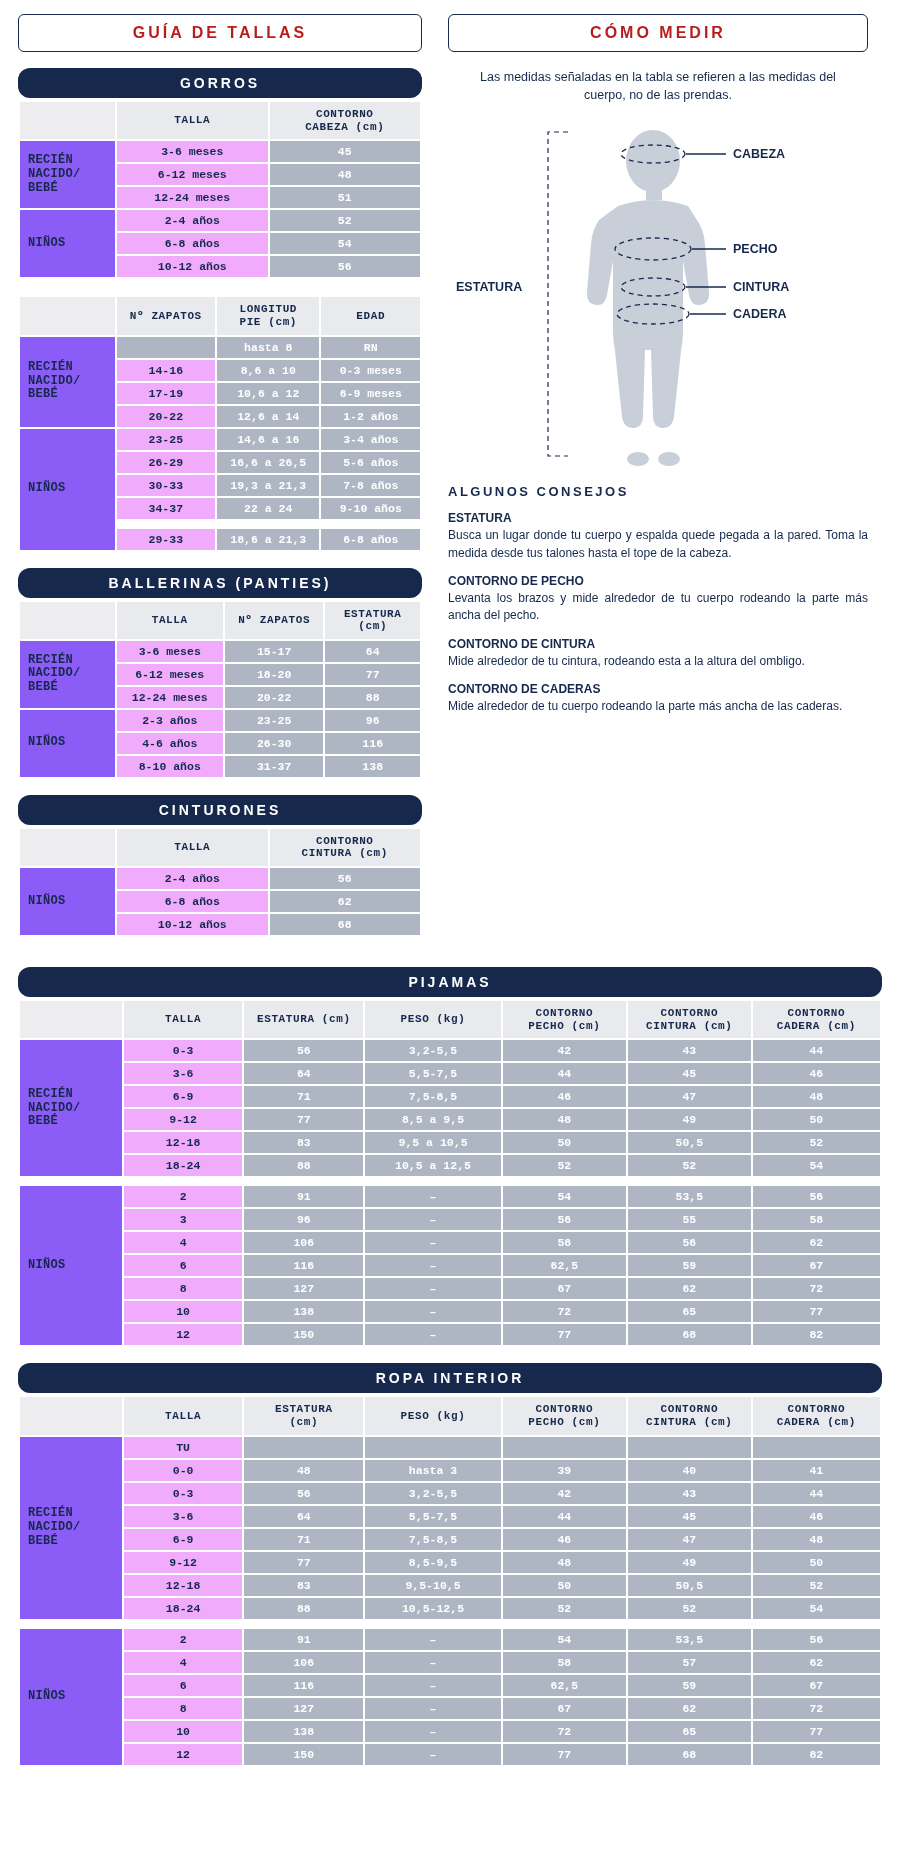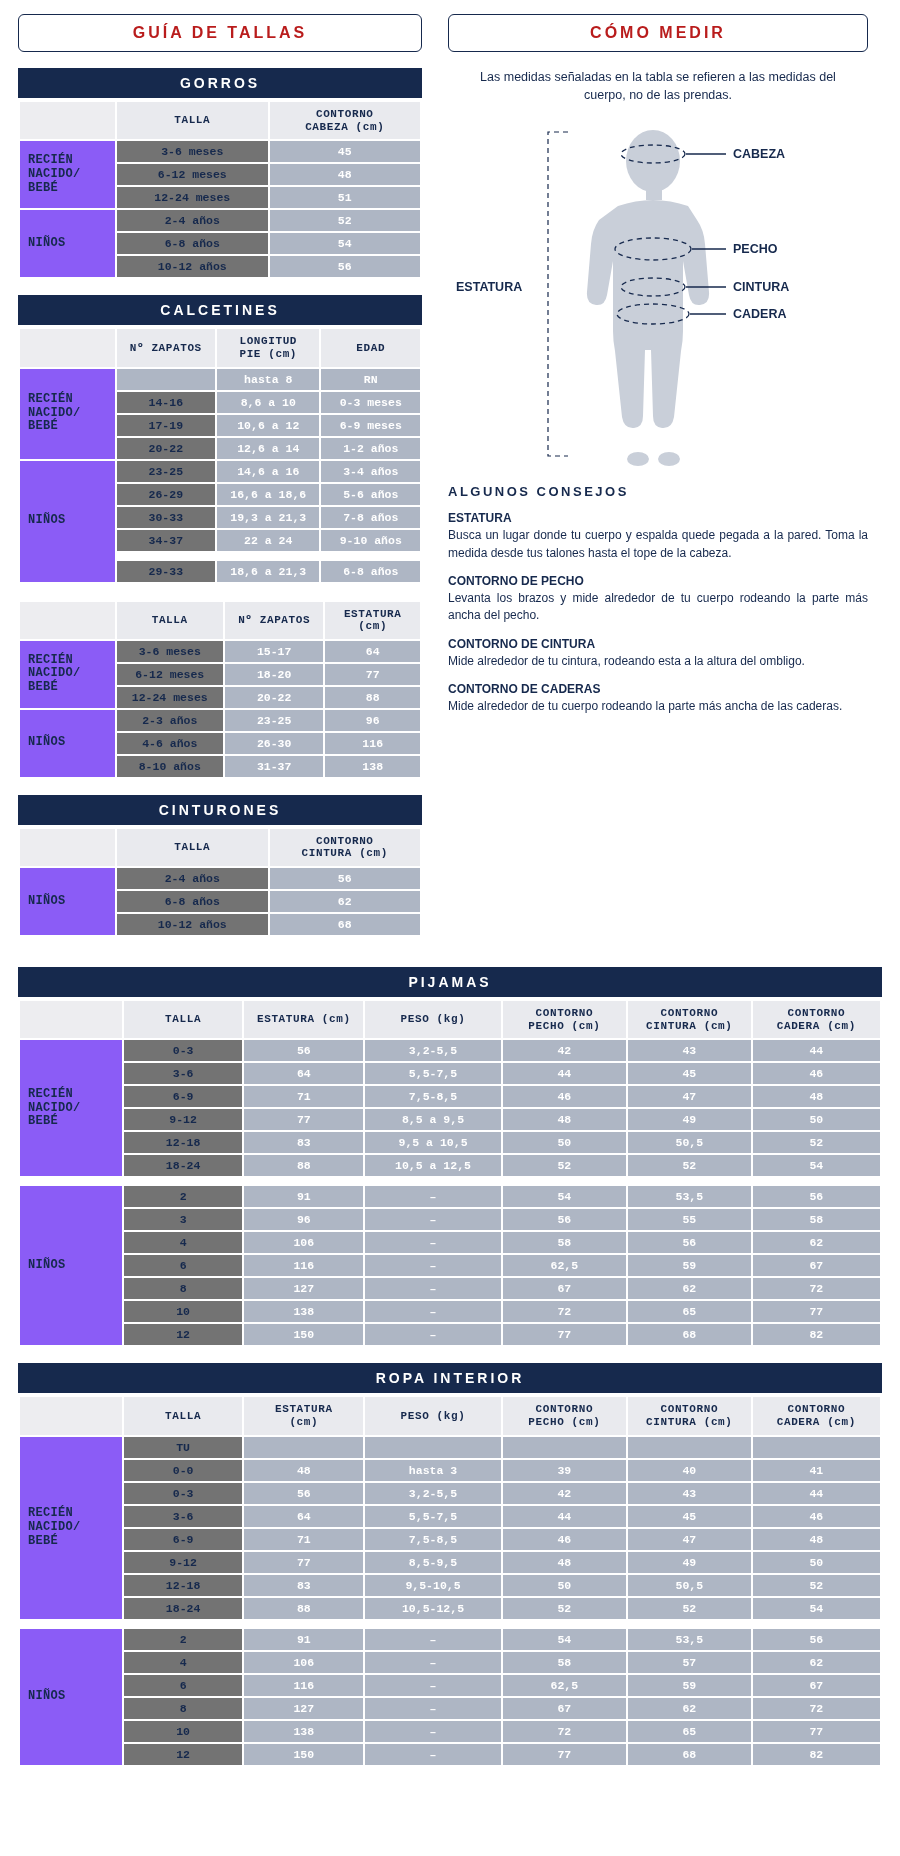--- a/index.html
+++ b/index.html
@@ -37,21 +37,21 @@
     margin-bottom: 16px;
   }
   .bar {
     background: #16294d;
     color: #ffffff;
     text-align: center;
     font-size: 14px;
     font-weight: bold;
     letter-spacing: 3px;
     padding: 7px 4px;
-    border-radius: 0;
+    border-radius: 12px;
   }
 
   
   table {
     border-collapse: separate;
     border-spacing: 2px;
     width: 100%;
     table-layout: fixed;
     margin-top: 2px;
     font-family: Liberation Mono, monospace;
@@ -78,21 +78,21 @@
   td.grp {
     background: #8b5cf6;
     color: #16294d;
     font-size: 12px;
     letter-spacing: 0.3px;
     text-align: left;
     padding-left: 8px;
     line-height: 1.15;
   }
   td.lbl {
-    background: #737373;
+    background: #f0abfc;
     color: #16294d;
   }
   td.empty { background: #aeb6c4; }
   td.spacer-cell { background: #ffffff; height: 6px; padding: 0; }
 
   .block { margin-bottom: 16px; }
 
   
   .intro {
     text-align: center;
@@ -184,21 +184,20 @@
           </tr>
           <tr>
             <td class="lbl">10-12 años</td>
             <td>56</td>
           </tr>
         </tbody>
           </table>
       </div>
 
       <div class="block">
-        <div class="bar">CALCETINES</div>
         <table>
           <colgroup>
               <col style="width:24%">
               <col style="width:25%">
               <col style="width:26%">
               <col style="width:25%">
             </colgroup>
           <tbody>
               <tr>
             <th class="hdr blank"></th>
@@ -228,21 +227,21 @@
             <td>1-2 años</td>
           </tr>
           <tr>
             <td class="grp" rowspan="6">NIÑOS</td>
             <td class="lbl">23-25</td>
             <td>14,6 a 16</td>
             <td>3-4 años</td>
           </tr>
           <tr>
             <td class="lbl">26-29</td>
-            <td>16,6 a 18,6</td>
+            <td>16,6 a 26,5</td>
             <td>5-6 años</td>
           </tr>
           <tr>
             <td class="lbl">30-33</td>
             <td>19,3 a 21,3</td>
             <td>7-8 años</td>
           </tr>
           <tr>
             <td class="lbl">34-37</td>
             <td>22 a 24</td>
@@ -256,20 +255,21 @@
           <tr>
             <td class="lbl">29-33</td>
             <td>18,6 a 21,3</td>
             <td>6-8 años</td>
           </tr>
         </tbody>
           </table>
       </div>
 
       <div class="block">
+        <div class="bar">BALLERINAS (PANTIES)</div>
         <table>
           <colgroup>
               <col style="width:24%">
               <col style="width:27%">
               <col style="width:25%">
               <col style="width:24%">
             </colgroup>
           <tbody>
               <tr>
             <th class="hdr blank"></th>

